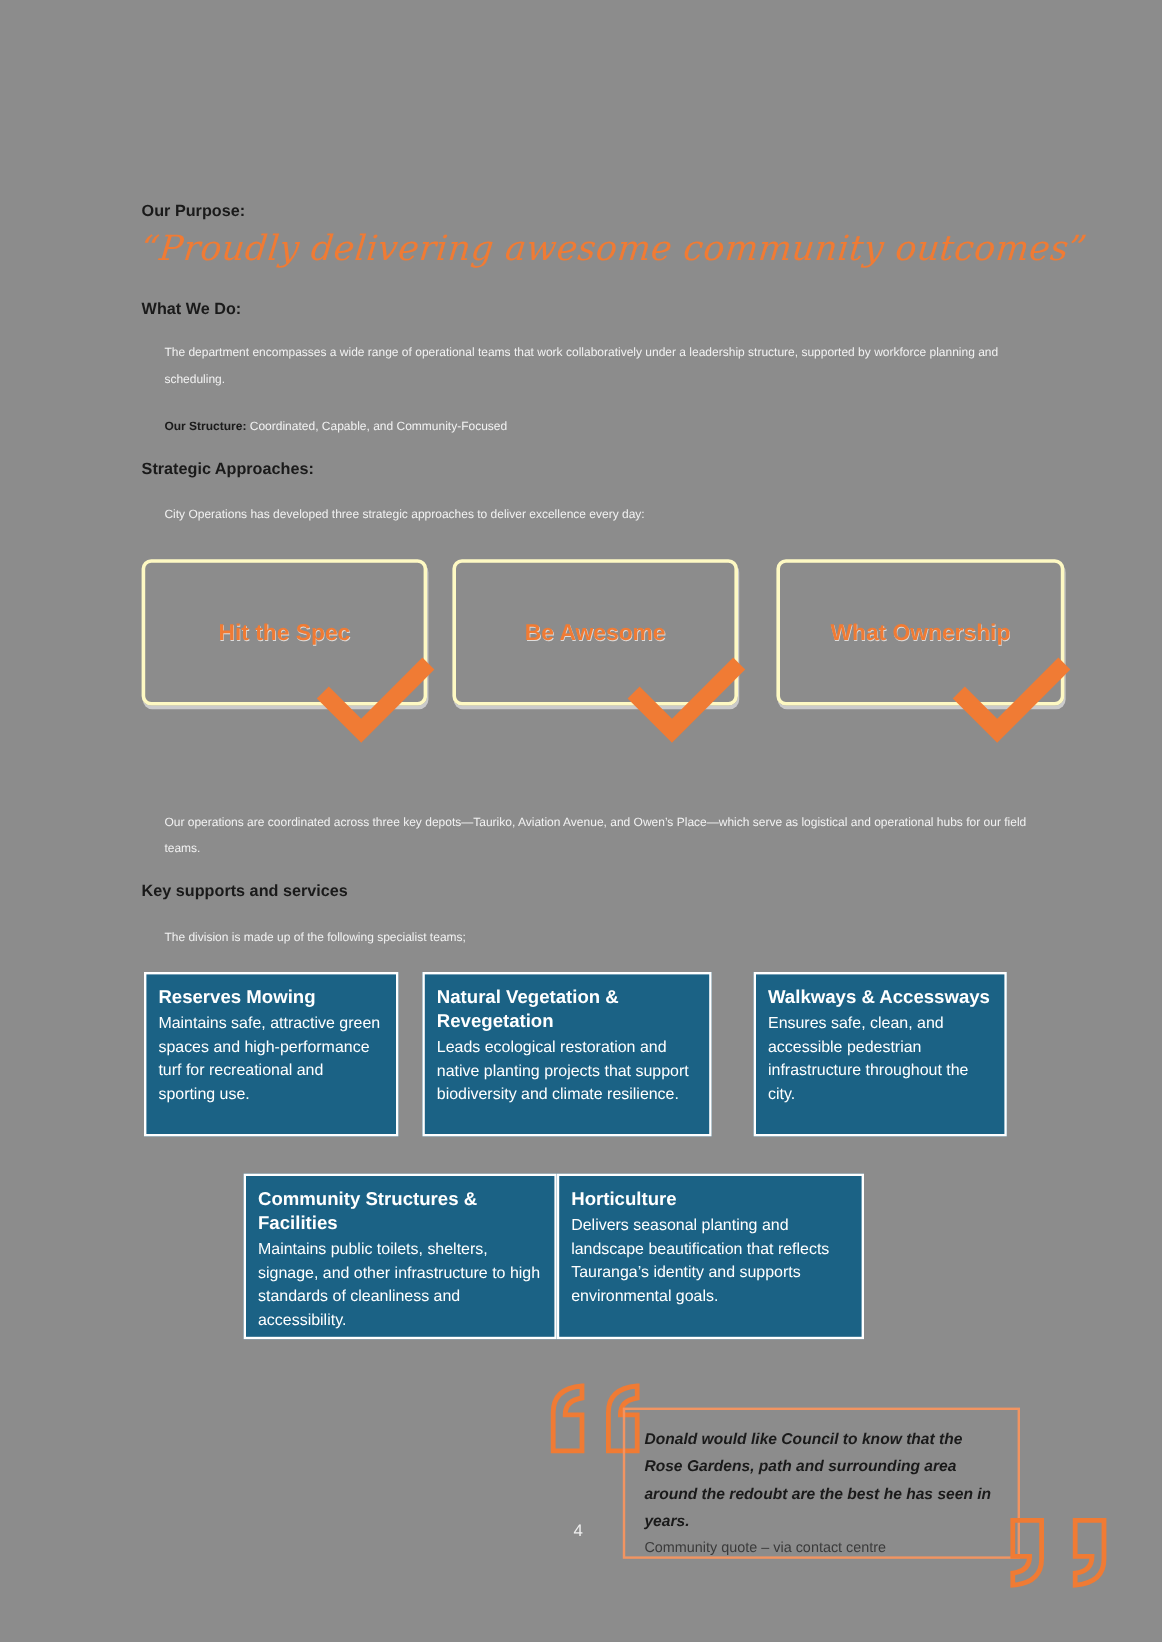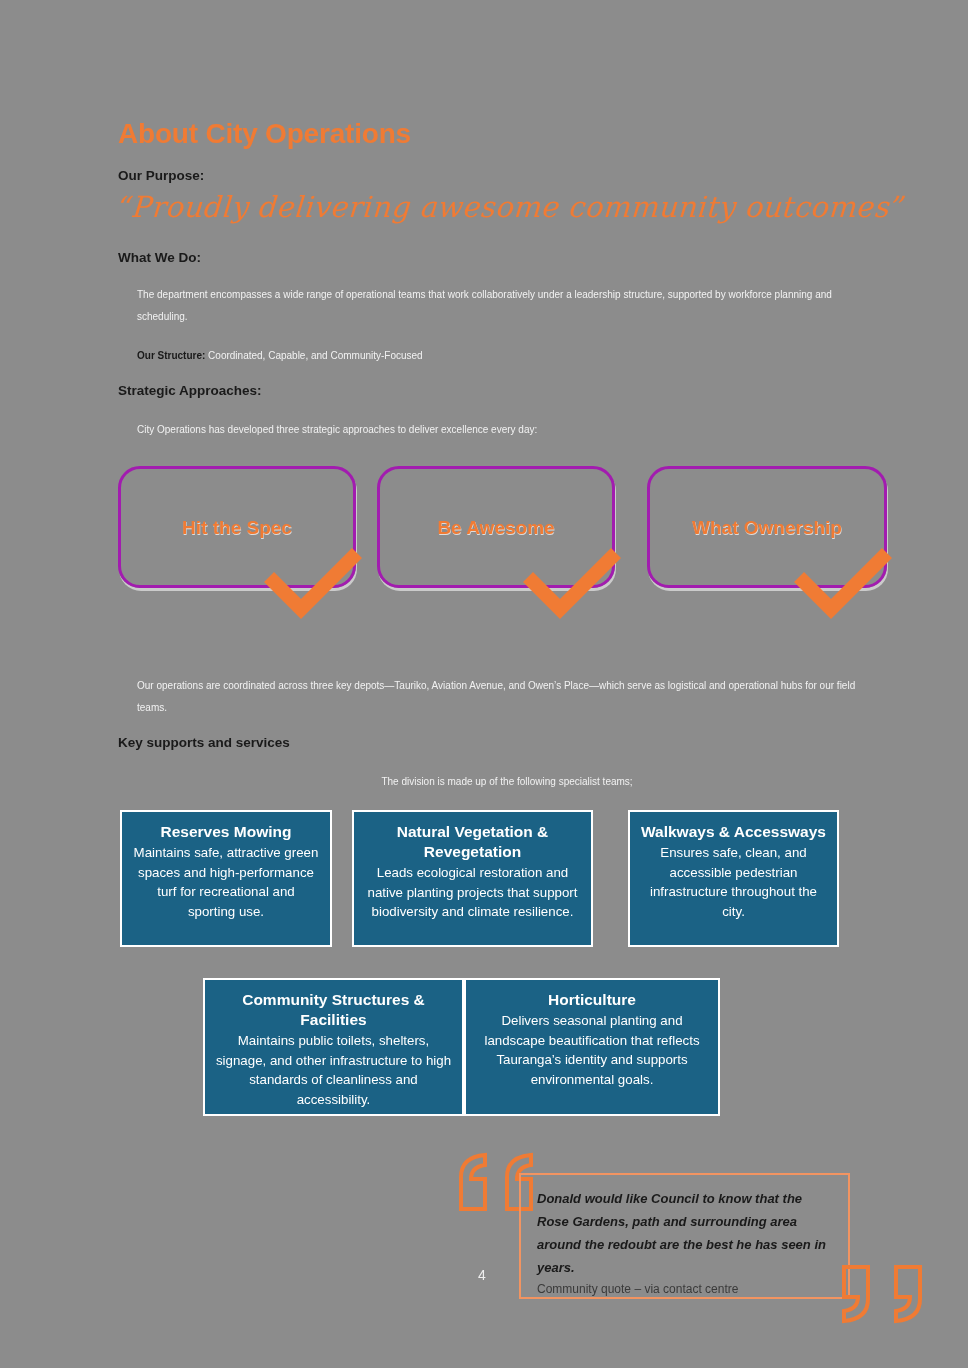--- a/index.html
+++ b/index.html
@@ -80,22 +80,22 @@
     position: absolute;
     left: 118px;
     top: 466px;
     width: 780px;
     height: 170px;
   }
   .approach {
     position: absolute;
     width: 238px;
     height: 122px;
-    border: 3px solid #a21caf;
-    border-radius: 22px;
+    border: 3px solid #fef9c3;
+    border-radius: 8px;
     box-sizing: border-box;
     box-shadow: 1px 3px 0 rgba(255,255,255,0.55);
   }
   .approach-1 { left: 0px;   top: 0px; }
   .approach-2 { left: 259px; top: 0px; }
   .approach-3 { left: 529px; top: 0px; width: 240px; }
 
   .approach-label {
     position: absolute;
     left: 0; right: 0;
@@ -117,21 +117,21 @@
   .tick-2 { left: 397px; top: 60px; }
   .tick-3 { left: 668px; top: 60px; }
 
   
   .card {
     position: absolute;
     background: #1b6285;
     border: 2px solid #ffffff;
     box-sizing: border-box;
     color: #ffffff;
-    text-align: center;
+    text-align: left;
     padding: 10px 10px 8px 10px;
   }
   .card-title {
     font-size: 15.5px;
     font-weight: bold;
     line-height: 20px;
     margin-bottom: 1px;
     display: block;
   }
   .card-body {
@@ -189,21 +189,20 @@
     font-size: 14px;
     color: #efefef;
     font-weight: normal;
   }
 </style>
 </head>
 <body>
 
 <div class="page">
 
-  <div class="h1-title">About City Operations</div>
 
   <div class="label-bold" style="top:168px;">Our Purpose:</div>
   <div class="script-quote">“Proudly delivering awesome community outcomes”</div>
 
   <div class="label-bold" style="top:250px;">What We Do:</div>
   <div class="body-text" style="top:284px;">The department encompasses a wide range of operational teams that work collaboratively under a leadership structure, supported by workforce planning and scheduling.</div>
 
   <div class="body-text" style="top:345px;"><span class="lead">Our Structure:</span><span> Coordinated, Capable, and Community-Focused</span></div>
 
   <div class="label-bold" style="top:383px;">Strategic Approaches:</div>
@@ -230,21 +229,21 @@
       <path d="M8 56 L18 46 L45 73 L96 22 L106 32 L45 93 Z" fill="#f07b34"></path>
     </svg>
     <svg class="tick tick-3" viewBox="0 0 110 106">
       <path d="M8 56 L18 46 L45 73 L96 22 L106 32 L45 93 Z" fill="#f07b34"></path>
     </svg>
   </div>
 
   <div class="body-text" style="top:675px;">Our operations are coordinated across three key depots—Tauriko, Aviation Avenue, and Owen’s Place—which serve as logistical and operational hubs for our field teams.</div>
 
   <div class="label-bold" style="top:735px;">Key supports and services</div>
-  <div class="body-text" style="top:771px;text-align:center;">The division is made up of the following specialist teams;</div>
+  <div class="body-text" style="top:771px;">The division is made up of the following specialist teams;</div>
 
   <div class="card card-r1c1">
     <span class="card-title">Reserves Mowing</span>
     <span class="card-body">Maintains safe, attractive green spaces and high-performance turf for recreational and sporting use.</span>
   </div>
 
   <div class="card card-r1c2">
     <span class="card-title">Natural Vegetation &amp; Revegetation</span>
     <span class="card-body">Leads ecological restoration and native planting projects that support biodiversity and climate resilience.</span>
   </div>

